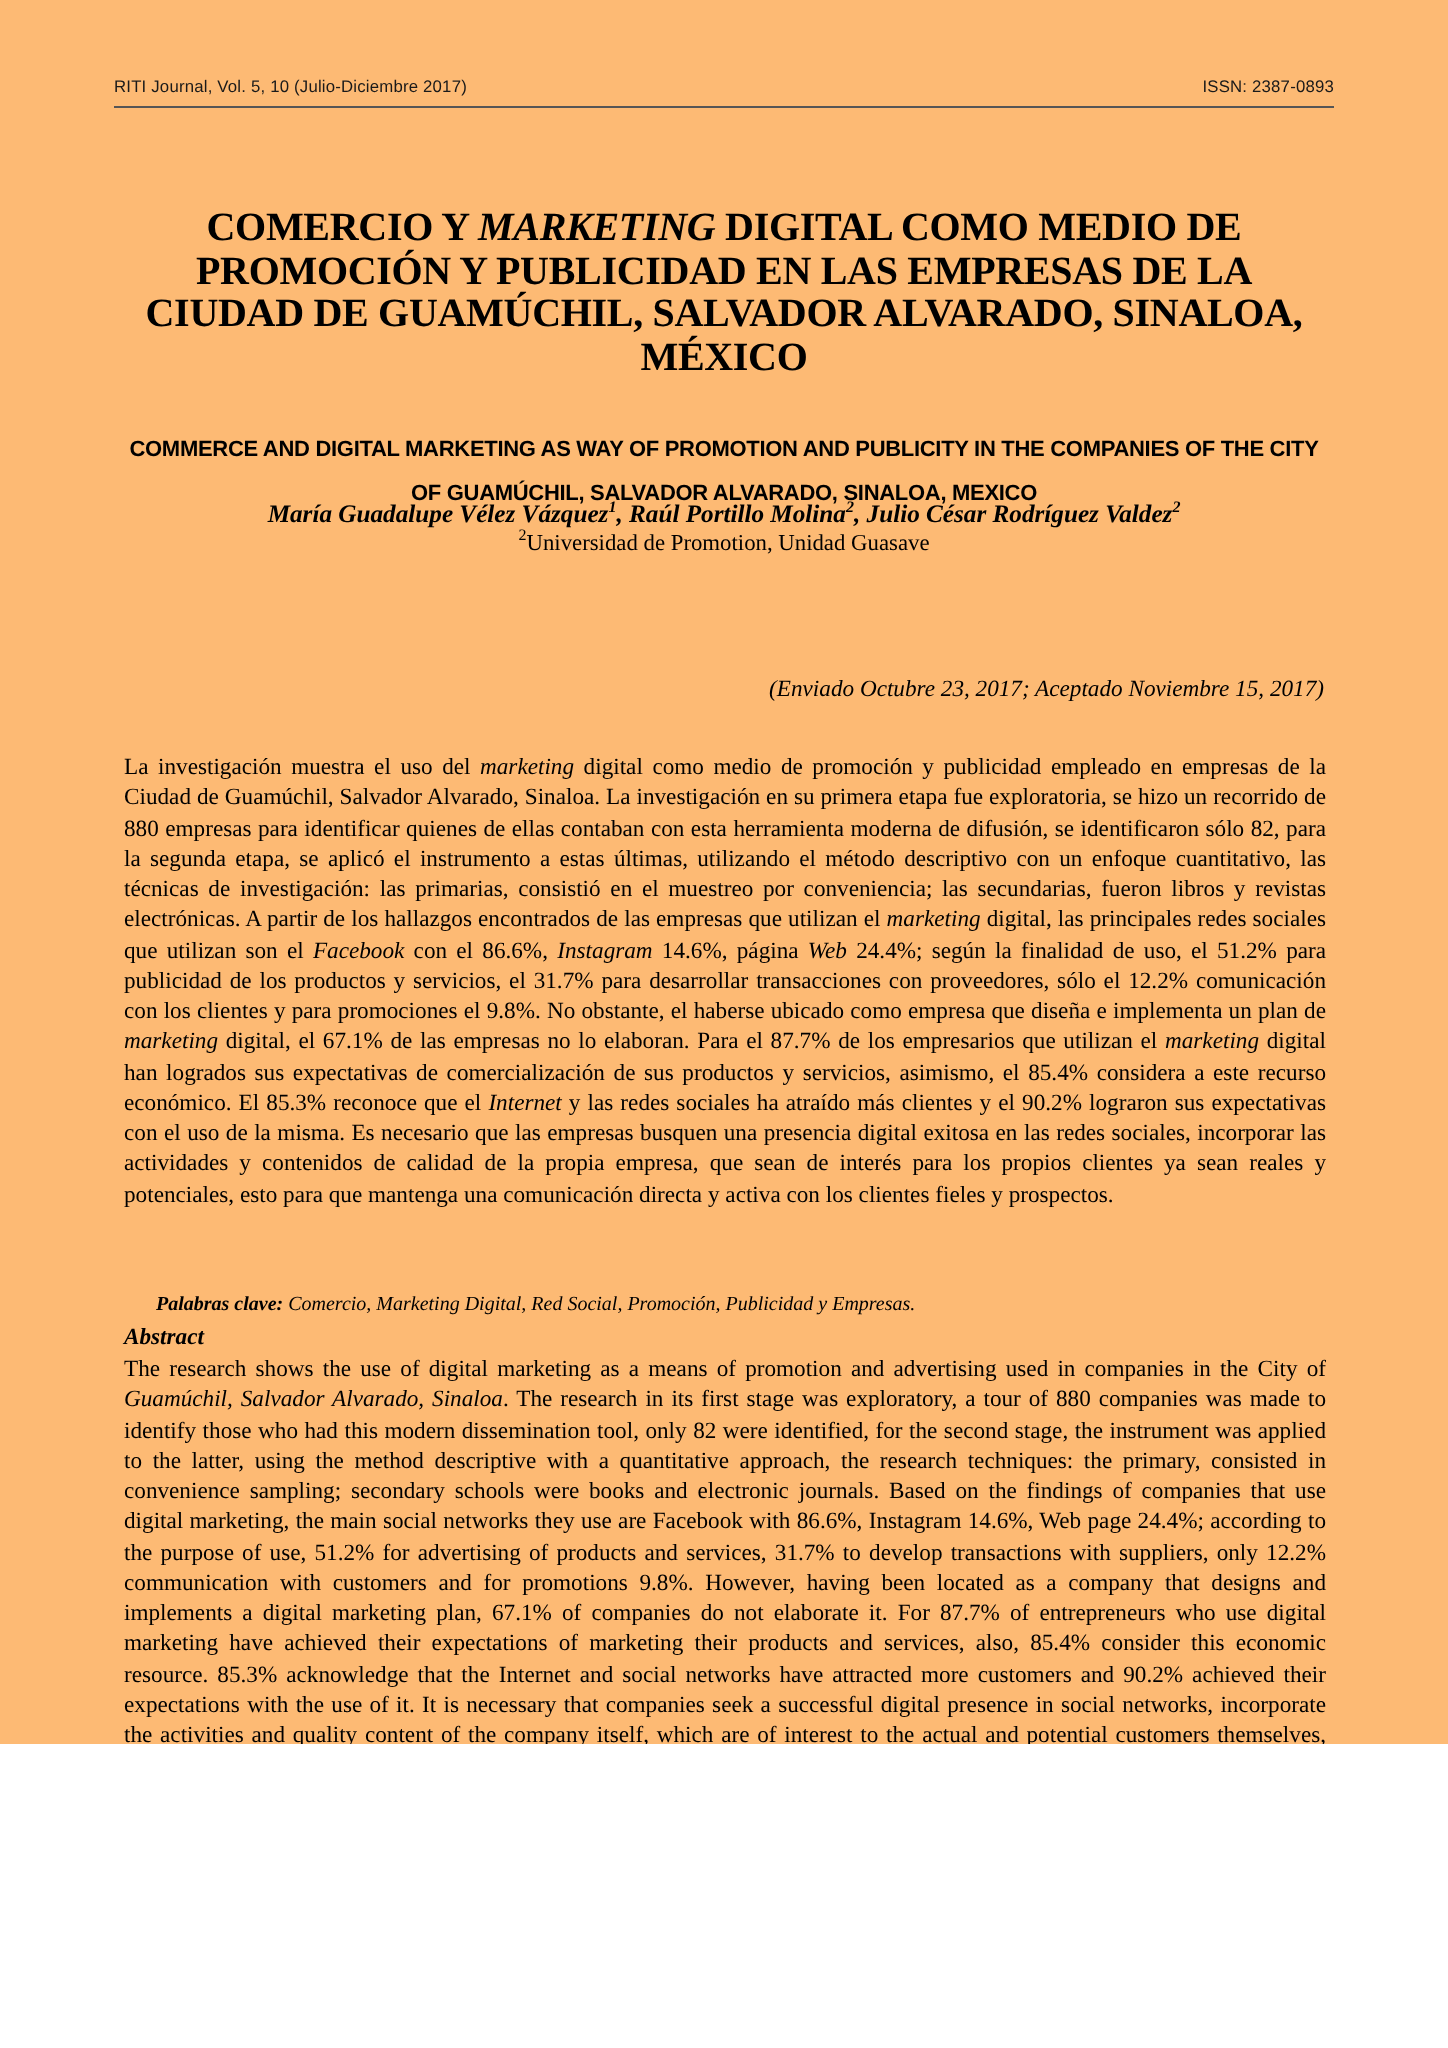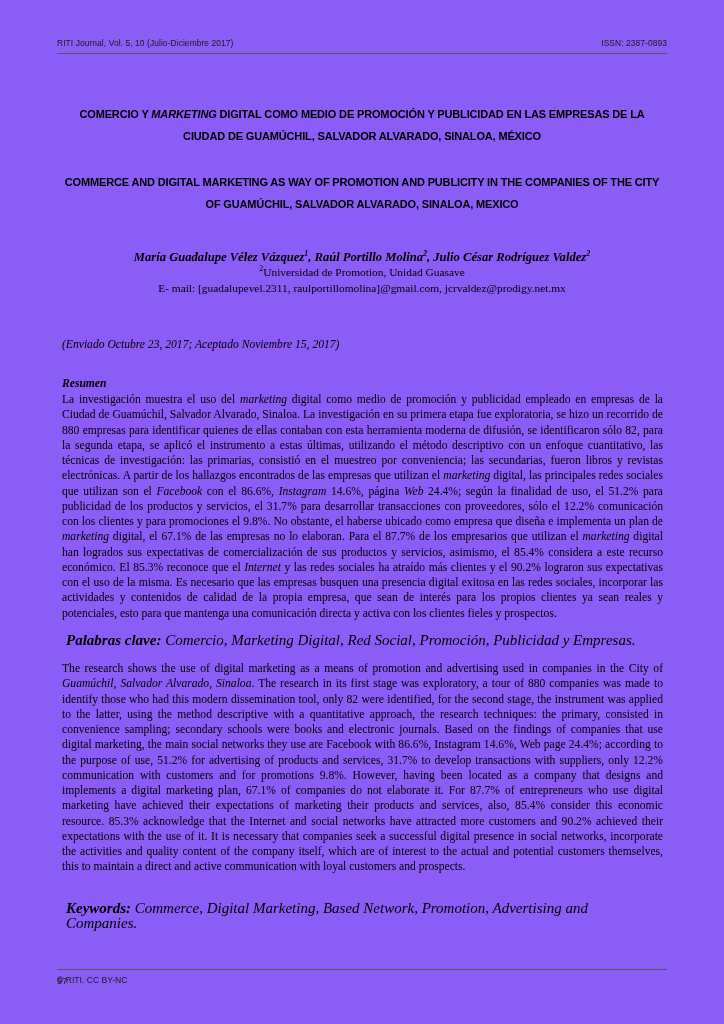--- a/index.html
+++ b/index.html
@@ -7,22 +7,22 @@
     padding: 0;
     background: #ffffff;
   }
   body {
     font-family: "Liberation Serif", serif;
     color: #000000;
   }
   .page {
     position: relative;
     width: 724px;
-    height: 1024px;
-    background: #8b5cf6;
+    height: 872px;
+    background: #fdba74;
     overflow: hidden;
     box-sizing: border-box;
   }
 
   
   .running-head {
     position: absolute;
     top: 38px;
     left: 57px;
     width: 610px;
@@ -45,23 +45,23 @@
 
   
   .title-block {
     position: absolute;
     top: 104px;
     left: 62px;
     width: 600px;
     text-align: center;
   }
   .title-es {
-    font-family: Liberation Sans, sans-serif;
-    font-weight: bold;
-    font-size: 11px;
+    font-family: Liberation Serif, serif;
+    font-weight: bold;
+    font-size: 20px;
     line-height: 21.5px;
     letter-spacing: -0.15px;
   }
   .title-es .it { font-style: italic; }
 
   .title-en {
     font-family: Liberation Sans, sans-serif;
     font-weight: bold;
     font-size: 11px;
     line-height: 21.5px;
@@ -98,21 +98,21 @@
     vertical-align: super;
     line-height: 0;
   }
 
   
   .dates {
     position: absolute;
     top: 338px;
     left: 62px;
     width: 600px;
-    text-align: left;
+    text-align: right;
     font-style: italic;
     font-size: 11.6px;
   }
 
   
   .section {
     position: absolute;
     left: 62px;
     width: 601px;
   }
@@ -126,23 +126,23 @@
   .body-text {
     font-size: 11.6px;
     line-height: 15.25px;
     text-align: justify;
     margin: 0;
     hyphens: none;
   }
   .body-text .it { font-style: italic; }
 
   .kw-line {
-    font-size: 15px;
+    font-size: 10px;
     line-height: 15.25px;
-    margin: 4px;
+    margin: 16px;
   }
   .kw-line .kw-label {
     font-weight: bold;
     font-style: italic;
   }
   .kw-line .kw-values {
     font-style: italic;
   }
 
   #resumen-section { top: 376px; }
@@ -194,35 +194,34 @@
   <div class="head-rule"></div>
 
   <div class="title-block">
     <div class="title-es"><span>COMERCIO Y </span><span class="it">MARKETING</span><span> DIGITAL COMO MEDIO DE PROMOCIÓN Y PUBLICIDAD EN LAS EMPRESAS DE LA CIUDAD DE GUAMÚCHIL, SALVADOR ALVARADO, SINALOA, MÉXICO</span></div>
     <div class="title-en">COMMERCE AND DIGITAL MARKETING AS WAY OF PROMOTION AND PUBLICITY IN THE COMPANIES OF THE CITY OF GUAMÚCHIL, SALVADOR ALVARADO, SINALOA, MEXICO</div>
   </div>
 
   <div class="authors-block">
     <div class="author-line"><span>María Guadalupe Vélez Vázquez</span><sup>1</sup><span>, Raúl Portillo Molina</span><sup>2</sup><span>, Julio César Rodríguez Valdez</span><sup>2</sup></div>
     <div class="affiliation"><sup>2</sup><span>Universidad de Promotion, Unidad Guasave</span></div>
-    <div class="email-line">E- mail: [guadalupevel.2311, raulportillomolina]@gmail.com, jcrvaldez@prodigy.net.mx</div>
   </div>
 
   <div class="dates">(Enviado Octubre 23, 2017; Aceptado Noviembre 15, 2017)</div>
 
   <div class="section" id="resumen-section">
-    <div class="section-heading">Resumen</div>
     <p class="body-text"><span>La investigación muestra el uso del </span><span class="it">marketing</span><span> digital como medio de promoción y publicidad empleado en empresas de la Ciudad de Guamúchil, Salvador Alvarado, Sinaloa. La investigación en su primera etapa fue exploratoria, se hizo un recorrido de 880 empresas para identificar quienes de ellas contaban con esta herramienta moderna de difusión, se identificaron sólo 82, para la segunda etapa, se aplicó el instrumento a estas últimas, utilizando el método descriptivo con un enfoque cuantitativo, las técnicas de investigación: las primarias, consistió en el muestreo por conveniencia; las secundarias, fueron libros y revistas electrónicas. A partir de los hallazgos encontrados de las empresas que utilizan el </span><span class="it">marketing</span><span> digital, las principales redes sociales que utilizan son el </span><span class="it">Facebook</span><span> con el 86.6%, </span><span class="it">Instagram</span><span> 14.6%, página </span><span class="it">Web</span><span> 24.4%; según la finalidad de uso, el 51.2% para publicidad de los productos y servicios, el 31.7% para desarrollar transacciones con proveedores, sólo el 12.2% comunicación con los clientes y para promociones el 9.8%. No obstante, el haberse ubicado como empresa que diseña e implementa un plan de </span><span class="it">marketing</span><span> digital, el 67.1% de las empresas no lo elaboran. Para el 87.7% de los empresarios que utilizan el </span><span class="it">marketing</span><span> digital han logrados sus expectativas de comercialización de sus productos y servicios, asimismo, el 85.4% considera a este recurso económico. El 85.3% reconoce que el </span><span class="it">Internet</span><span> y las redes sociales ha atraído más clientes y el 90.2% lograron sus expectativas con el uso de la misma. Es necesario que las empresas busquen una presencia digital exitosa en las redes sociales, incorporar las actividades y contenidos de calidad de la propia empresa, que sean de interés para los propios clientes ya sean reales y potenciales, esto para que mantenga una comunicación directa y activa con los clientes fieles y prospectos.</span></p>
   </div>
 
   <div class="section" id="keywords-es-section">
     <p class="kw-line"><span class="kw-label">Palabras clave:</span><span class="kw-values"> Comercio, Marketing Digital, Red Social, Promoción, Publicidad y Empresas.</span></p>
   </div>
 
   <div class="section" id="abstract-section">
+    <div class="section-heading">Abstract</div>
     <p class="body-text"><span>The research shows the use of digital marketing as a means of promotion and advertising used in companies in the City of </span><span class="it">Guamúchil, Salvador Alvarado, Sinaloa</span><span>. The research in its first stage was exploratory, a tour of 880 companies was made to identify those who had this modern dissemination tool, only 82 were identified, for the second stage, the instrument was applied to the latter, using the method descriptive with a quantitative approach, the research techniques: the primary, consisted in convenience sampling; secondary schools were books and electronic journals. Based on the findings of companies that use digital marketing, the main social networks they use are Facebook with 86.6%, Instagram 14.6%, Web page 24.4%; according to the purpose of use, 51.2% for advertising of products and services, 31.7% to develop transactions with suppliers, only 12.2% communication with customers and for promotions 9.8%. However, having been located as a company that designs and implements a digital marketing plan, 67.1% of companies do not elaborate it. For 87.7% of entrepreneurs who use digital marketing have achieved their expectations of marketing their products and services, also, 85.4% consider this economic resource. 85.3% acknowledge that the Internet and social networks have attracted more customers and 90.2% achieved their expectations with the use of it. It is necessary that companies seek a successful digital presence in social networks, incorporate the activities and quality content of the company itself, which are of interest to the actual and potential customers themselves, this to maintain a direct and active communication with loyal customers and prospects.</span></p>
   </div>
 
   <div class="section" id="keywords-en-section">
     <p class="kw-line"><span class="kw-label">Keywords:</span><span class="kw-values"> Commerce, Digital Marketing, Based Network, Promotion, Advertising and Companies.</span></p>
   </div>
 
   <div class="foot-rule"></div>
   <div class="footer">
     <span class="copyright">© RITI. CC BY-NC</span>

